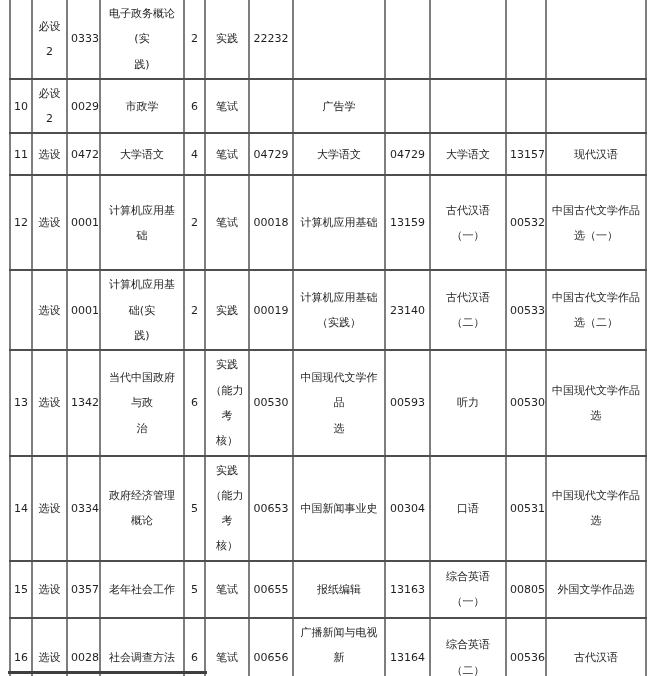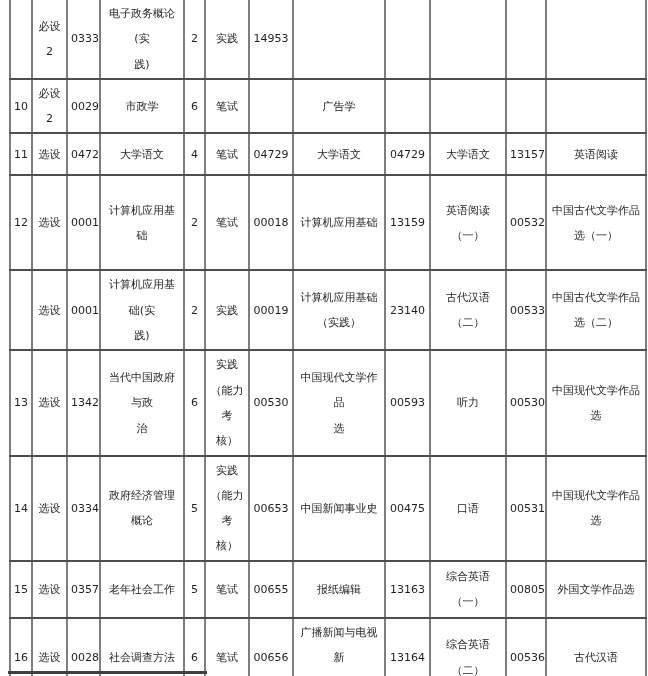--- a/index.html
+++ b/index.html
@@ -71,21 +71,21 @@
 
     <tbody>
         <tr class="r0">
       <td></td>
       <td>必设2</td>
       <td>03334</td>
       <td>电子政务概论(实
 践)</td>
       <td>2</td>
       <td>实践</td>
-      <td>14953</td>
+      <td>22232</td>
       <td></td>
       <td></td>
       <td></td>
       <td></td>
       <td></td>
     </tr>
 
     <tr class="r1">
       <td>10</td>
       <td>必设2</td>
@@ -106,34 +106,34 @@
       <td>选设</td>
       <td>04729</td>
       <td>大学语文</td>
       <td>4</td>
       <td>笔试</td>
       <td>04729</td>
       <td>大学语文</td>
       <td>04729</td>
       <td>大学语文</td>
       <td>13157</td>
-      <td>英语阅读</td>
+      <td>现代汉语</td>
     </tr>
 
     <tr class="r3">
       <td>12</td>
       <td>选设</td>
       <td>00018</td>
       <td>计算机应用基础</td>
       <td>2</td>
       <td>笔试</td>
       <td>00018</td>
       <td>计算机应用基础</td>
       <td>13159</td>
-      <td>英语阅读（一）</td>
+      <td>古代汉语（一）</td>
       <td>00532</td>
       <td>中国古代文学作品
 选（一）</td>
     </tr>
 
     <tr class="r4">
       <td></td>
       <td>选设</td>
       <td>00019</td>
       <td>计算机应用基础(实
@@ -174,21 +174,21 @@
       <td>14</td>
       <td>选设</td>
       <td>03349</td>
       <td>政府经济管理概论</td>
       <td>5</td>
       <td>实践
 （能力考
 核）</td>
       <td>00653</td>
       <td>中国新闻事业史</td>
-      <td>00475</td>
+      <td>00304</td>
       <td>口语</td>
       <td>00531</td>
       <td>中国现代文学作品
 选</td>
     </tr>
 
     <tr class="r7">
       <td>15</td>
       <td>选设</td>
       <td>03573</td>

